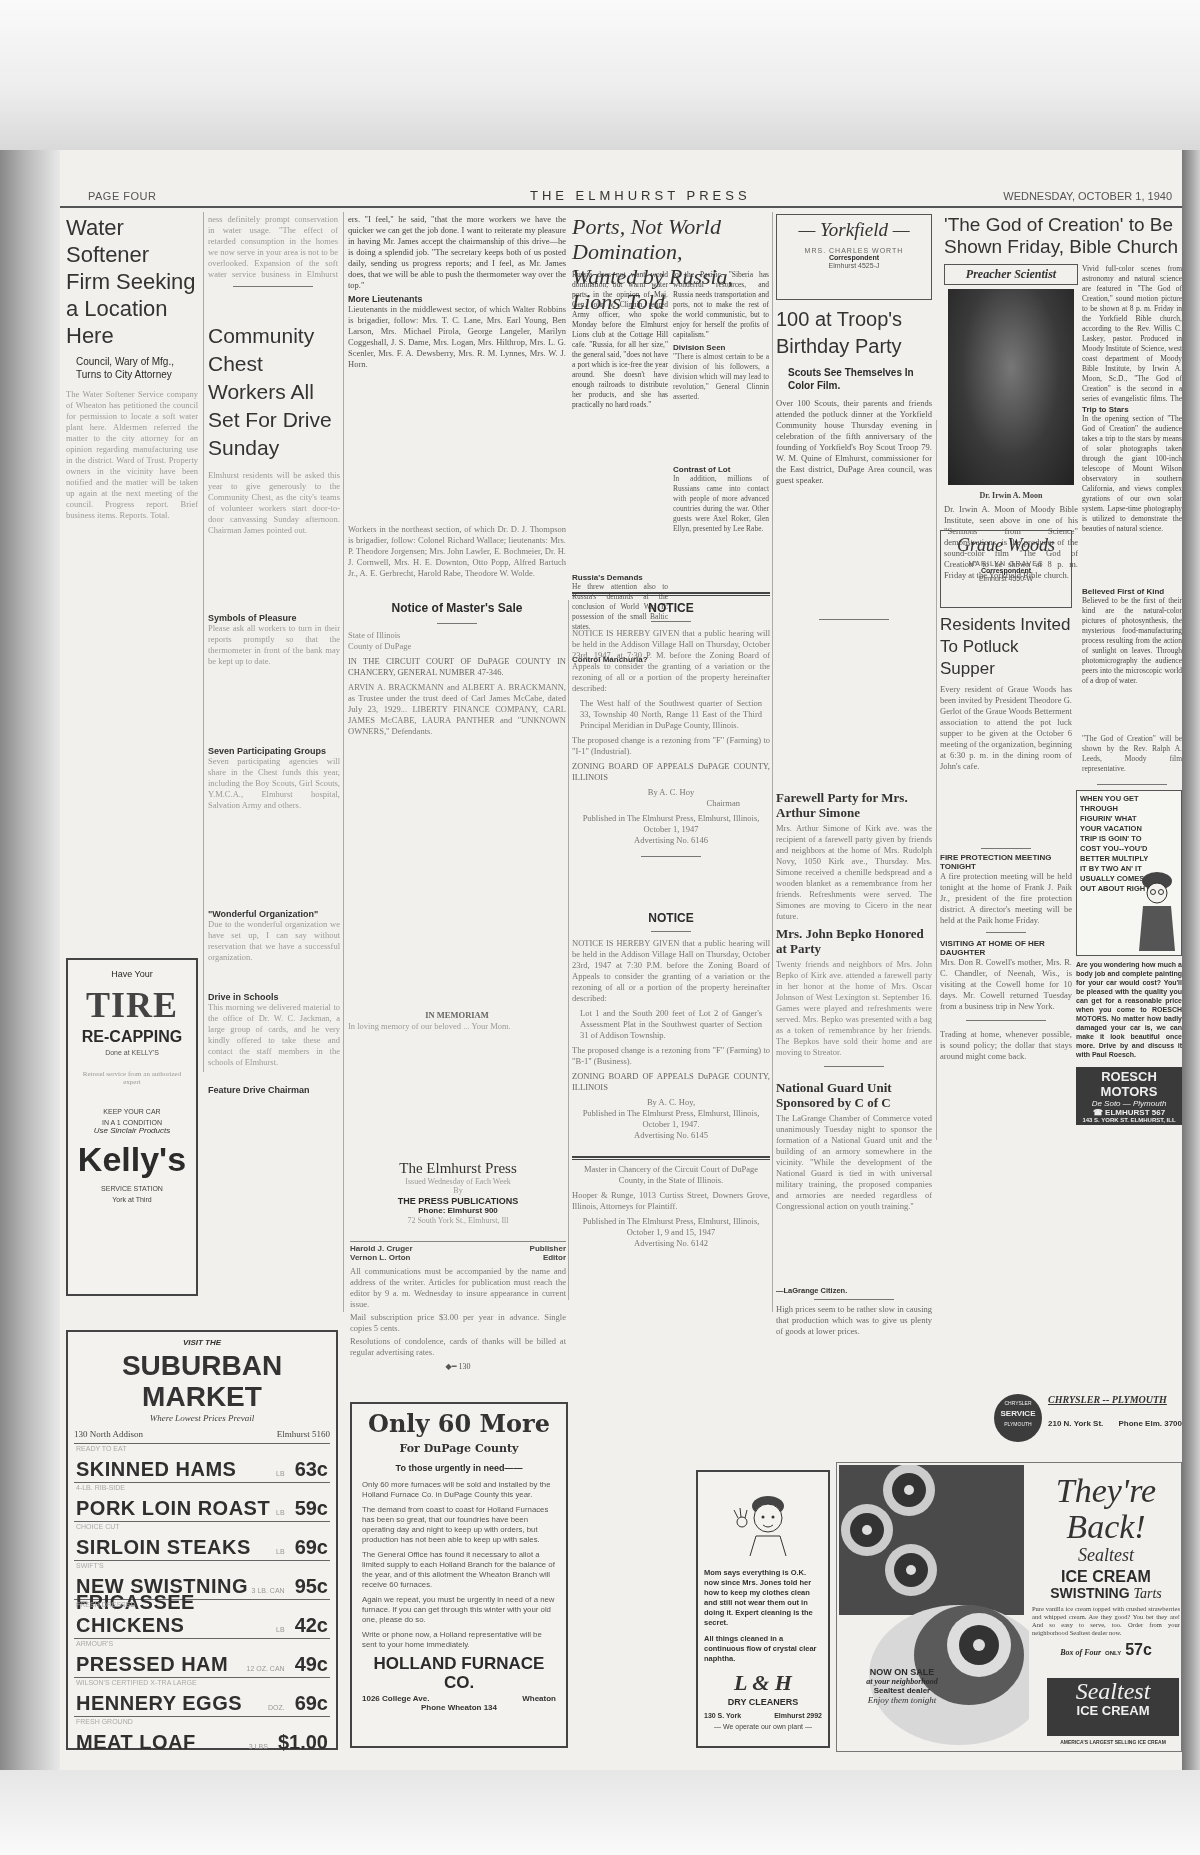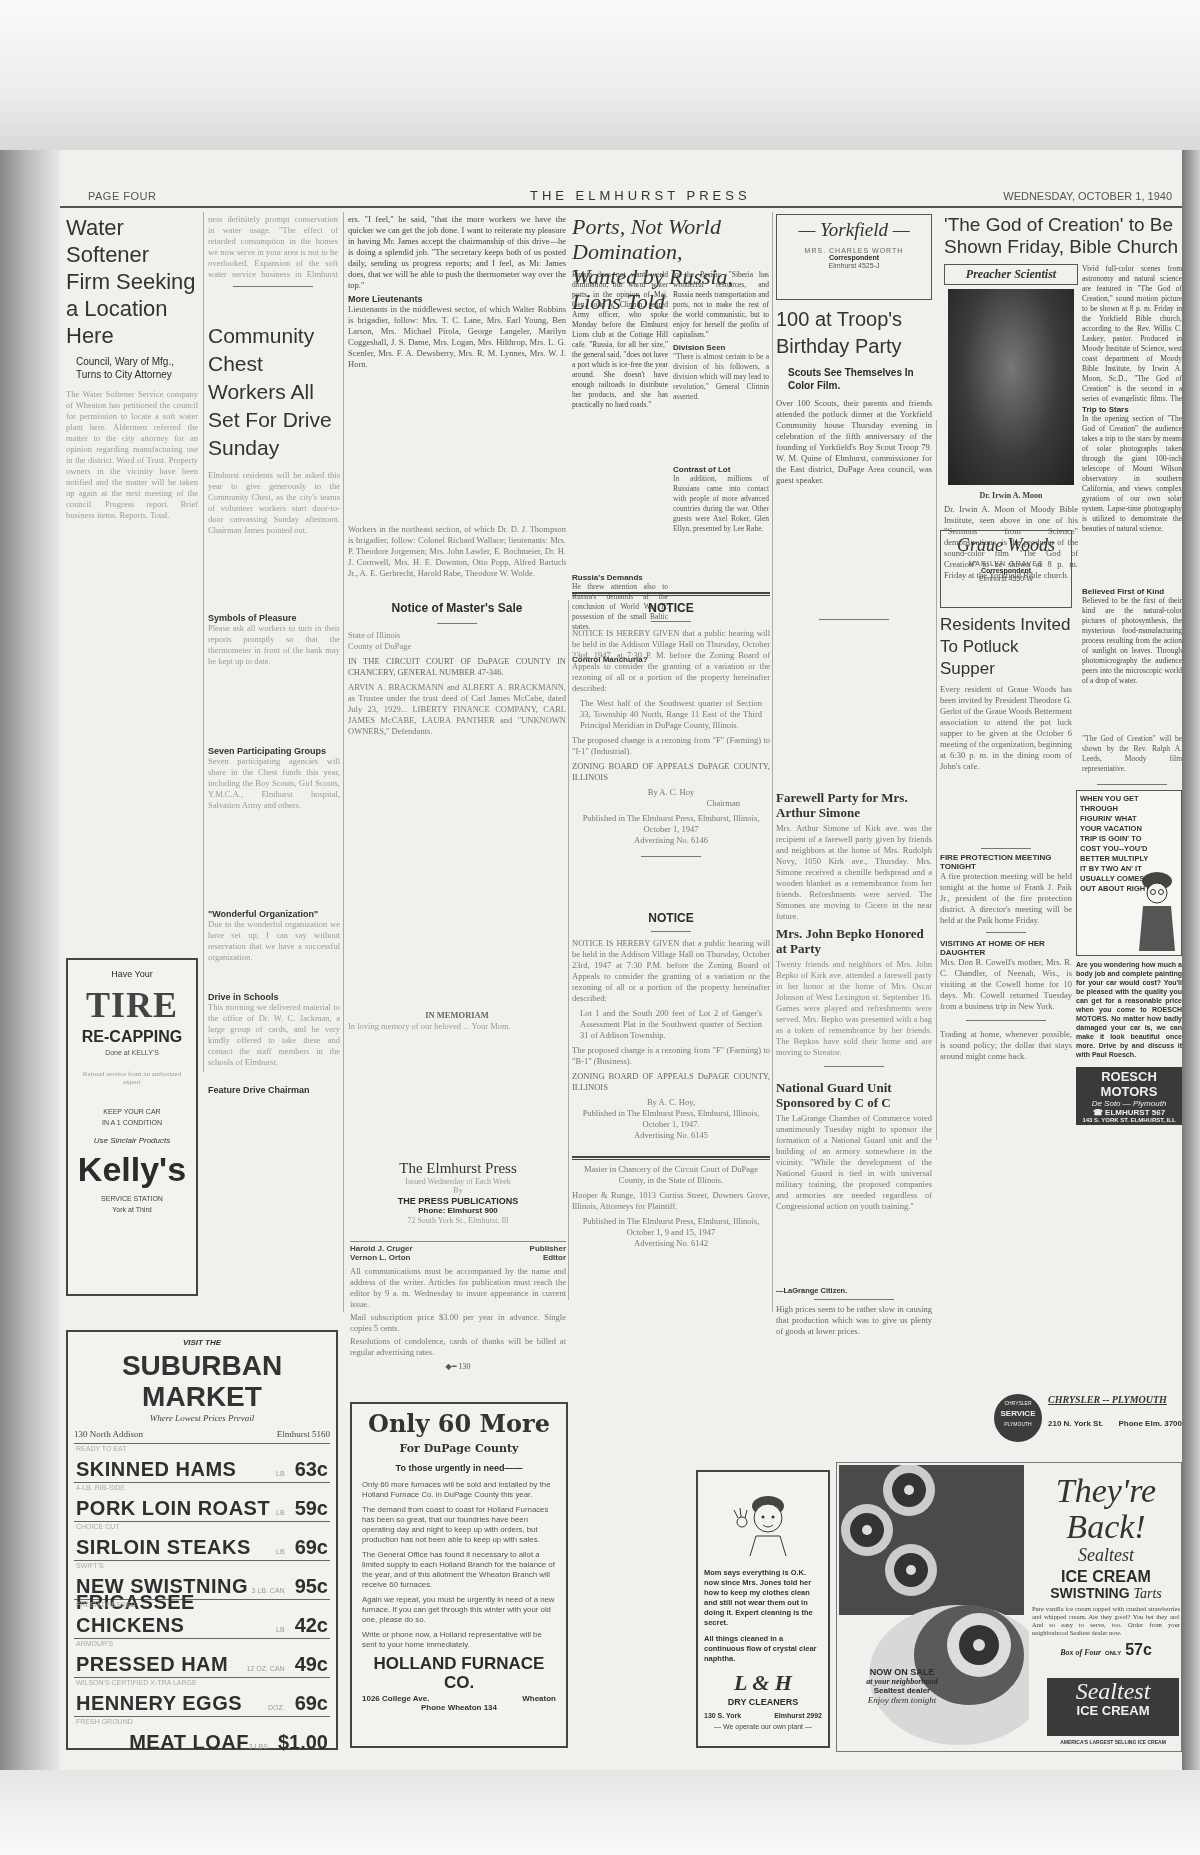--- a/index.html
+++ b/index.html
@@ -278,21 +278,21 @@
   </div>
 
   <div class="abs box" style="left:6px;top:808px;width:132px;height:338px;">
     <div class="center hd" style="font-size:9px;font-weight:normal;margin-top:10px;">Have Your</div>
     <div class="center" style="font-family:'Liberation Serif',serif;font-size:36px;font-weight:bold;color:#444;letter-spacing:1px;margin-top:4px;">TIRE</div>
     <div class="center hd cond" style="font-size:16px;margin-top:2px;">RE-CAPPING</div>
     <div class="center" style="font-family:'Liberation Sans',sans-serif;font-size:7px;color:#555;margin-top:4px;">Done at KELLY'S</div>
     <div class="center faint" style="font-size:7px;margin-top:14px;padding:0 8px;">Retread service from an authorized expert</div>
     <div class="center" style="font-family:'Liberation Sans',sans-serif;font-size:7px;color:#444;margin-top:22px;">KEEP YOUR CAR</div>
     <div class="center" style="font-family:'Liberation Sans',sans-serif;font-size:7px;color:#444;margin-top:4px;">IN A 1 CONDITION</div>
-    <div class="center" style="font-family:'Liberation Sans',sans-serif;font-size:8px;font-style:italic;color:#333;margin-top:10px;">Use Sinclair Products</div>
+    <div class="center" style="font-family:'Liberation Sans',sans-serif;font-size:8px;font-style:italic;color:#333;margin-top:0;">Use Sinclair Products</div>
     <div class="center hd cond" style="font-size:34px;margin-top:6px;">Kelly's</div>
     <div class="center" style="font-family:'Liberation Sans',sans-serif;font-size:7px;color:#444;margin-top:6px;">SERVICE STATION</div>
     <div class="center" style="font-family:'Liberation Sans',sans-serif;font-size:7px;color:#444;margin-top:4px;">York at Third</div>
   </div>
 
   <div class="abs box" style="left:6px;top:1180px;width:272px;height:420px;padding:6px;">
     <div class="center" style="font-family:'Liberation Sans',sans-serif;font-size:8px;font-style:italic;font-weight:bold;color:#333;">VISIT THE</div>
     <div class="center hd cond" style="font-size:28px;margin-top:4px;color:#333;">SUBURBAN MARKET</div>
     <div class="center ital" style="font-size:9px;color:#444;">Where Lowest Prices Prevail</div>
     <div style="display:flex;justify-content:space-between;font-size:9px;color:#444;margin-top:6px;padding-bottom:4px;">
@@ -328,21 +328,21 @@
       <div class="price-row" style="position:relative;">
           <span class="small" style="top:1px;left:2px;">ARMOUR'S</span>
           <span class="price-name">PRESSED HAM</span>
           <span><span class="price-unit">12 OZ. CAN</span><span class="price-val">49c</span></span>
         </div>
       <div class="price-row" style="position:relative;">
           <span class="small" style="top:1px;left:2px;">WILSON'S CERTIFIED X-TRA LARGE</span>
           <span class="price-name">HENNERY EGGS</span>
           <span><span class="price-unit">DOZ.</span><span class="price-val">69c</span></span>
         </div>
-      <div class="price-row" style="position:relative;justify-content:flex-end;">
+      <div class="price-row" style="position:relative;">
           <span class="small" style="top:1px;left:2px;">FRESH GROUND</span>
           <span class="price-name">MEAT LOAF</span>
           <span><span class="price-unit">3 LBS</span><span class="price-val">$1.00</span></span>
         </div>
     </div>
   </div>
 
   <div class="abs box" style="left:290px;top:1252px;width:218px;height:346px;padding:6px 10px;">
     <div class="center" style="font-family:'DejaVu Serif',serif;font-weight:bold;font-size:24px;color:#333;line-height:28px;">Only 60 More</div>
     <div class="center" style="font-family:'DejaVu Serif',serif;font-weight:bold;font-size:11px;color:#333;line-height:22px;">For DuPage County</div>

